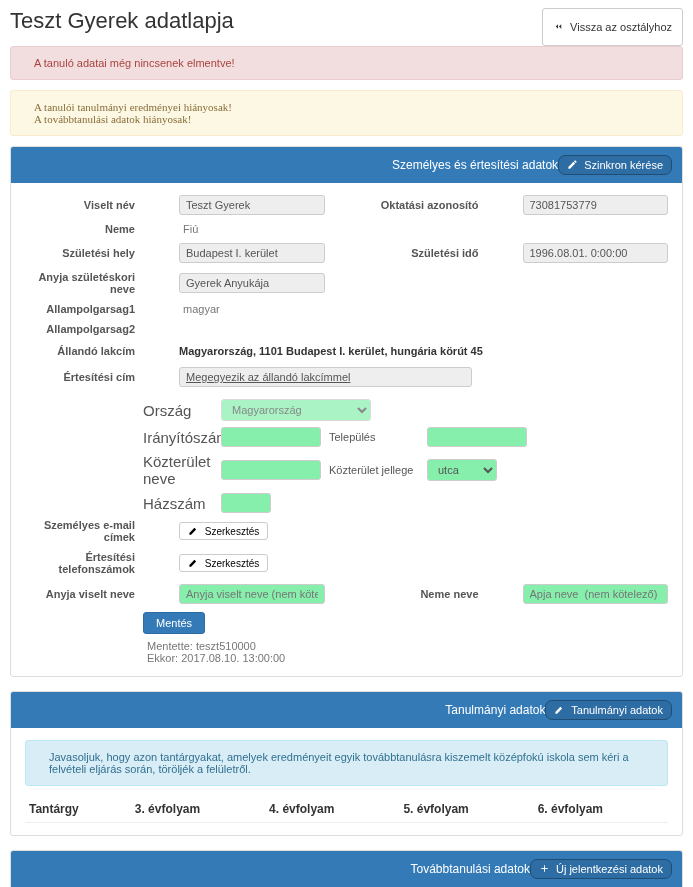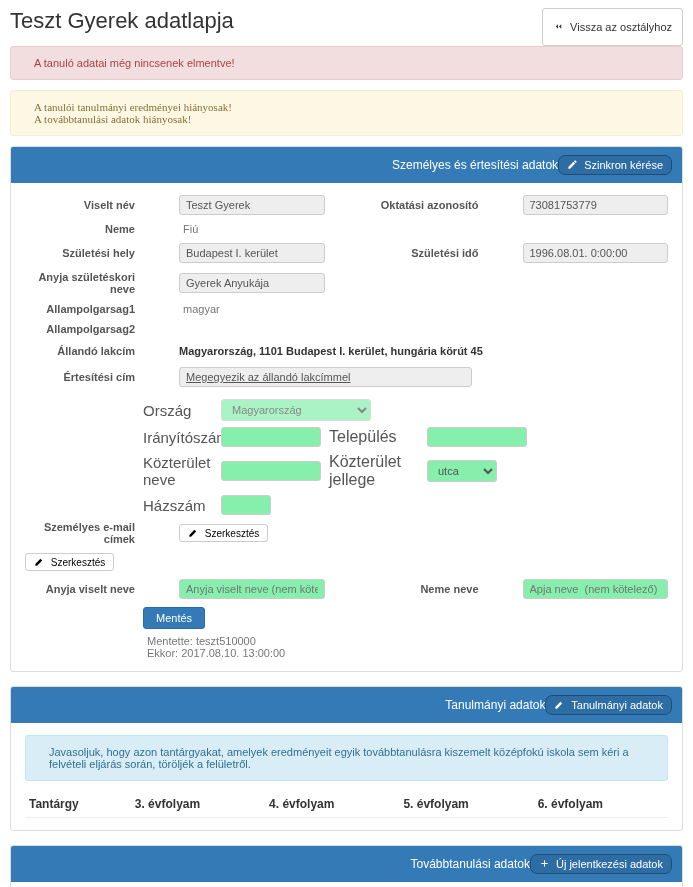--- a/index.html
+++ b/index.html
@@ -104,21 +104,21 @@
     color:#555;
   }
   input[readonly] { background: #eee; }
   .addr-block {
     margin-left: 118px;
     border-top: none;
     padding-top:4px;
   }
   .addr-row { display:flex; align-items:center; gap:8px; margin-bottom:6px;}
   .addr-row .albl { width:70px; font-size:15px; color:#555;}
-  .addr-row .albl2 { width:90px; font-size:16px; color:#555;}
+  .addr-row .albl2 { width:90px; font-size:11px; color:#555;}
   .addr-row input, .addr-row select { max-width:150px; }
   .stat-text { font-size:11px; color:#777; padding-left:4px;}
   .btn-blue {
     background:#337ab7;
     color:#fff;
     border:1px solid #2e6da4;
     border-radius:3px;
     padding:4px 12px;
     font-size:11px;
     cursor:pointer;
@@ -268,20 +268,21 @@
         <svg class="svg-icon" viewBox="0 0 24 24">
               <path d="M3 17.25V21h3.75l11-11-3.75-3.75-11 11z"></path>
             </svg>
         <span>Szerkesztés</span>
       </button></div>
       <div></div>
         <div></div>
     </div>
 
     <div class="two-col">
+      <div class="lbl" style="line-height:1.1">Értesítési telefonszámok</div>
       <div><button class="btn-small">
         <svg class="svg-icon" viewBox="0 0 24 24">
               <path d="M3 17.25V21h3.75l11-11-3.75-3.75-11 11z"></path>
             </svg>
         <span>Szerkesztés</span>
       </button></div>
       <div></div>
         <div></div>
     </div>
 

